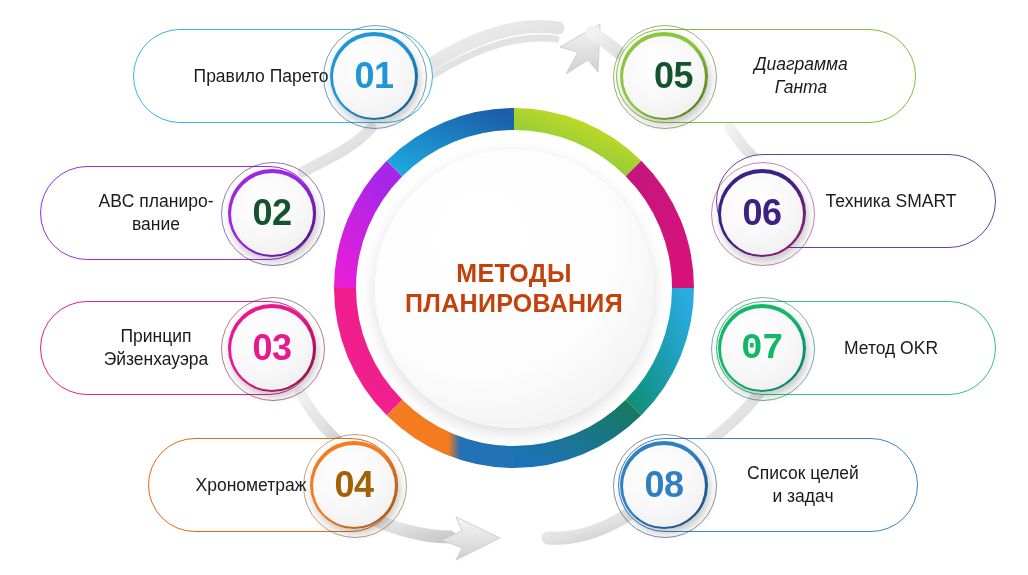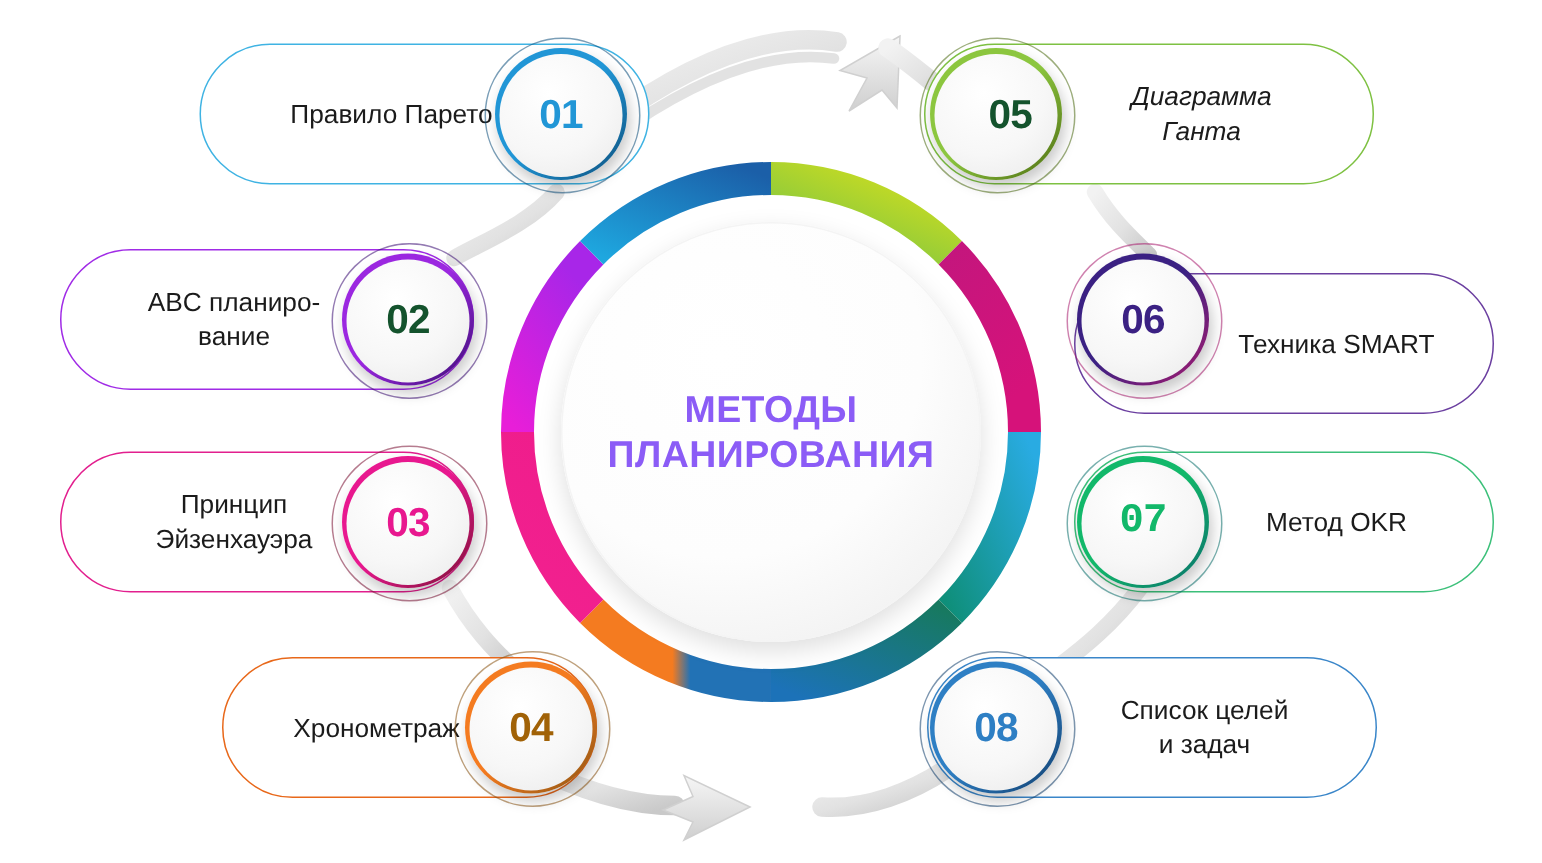--- a/index.html
+++ b/index.html
@@ -21,21 +21,21 @@
   .donut-hole{
     position:absolute;left:40px;top:40px;width:280px;height:280px;border-radius:50%;
     background:radial-gradient(circle at 38% 32%, #ffffff 0%, #fdfdfd 52%, #f1f1f1 84%, #e6e6e6 100%);
     box-shadow:0 6px 16px rgba(0,0,0,0.13), inset 0 0 0 1px #f4f4f4;
   }
   .center-title{
     position:absolute;left:40px;top:40px;width:280px;height:280px;
     display:flex;flex-direction:column;justify-content:center;
     text-align:center;
     font-weight:bold;font-size:25px;line-height:1.22;letter-spacing:0.3px;
-    color:#8b5cf6;
+    color:#c2410c;
   }
 
   
   .pill{
     position:absolute;height:94px;border-radius:47px;
     background:#ffffff;
     border:1.6px solid #cfcfcf;
     box-sizing:border-box;
     display:flex;align-items:center;
   }
@@ -58,21 +58,21 @@
   .badge .ring::after{
     content:"";position:absolute;left:3px;top:4px;right:3px;bottom:2px;border-radius:50%;
     background:radial-gradient(circle at 40% 32%, #ffffff 0%, #f7f7f7 55%, #e9e9e9 100%);
   }
   .badge .outline{
     position:absolute;left:-7px;top:-7px;width:102px;height:102px;border-radius:50%;
     border:1.4px solid rgba(0,0,0,0.22);
   }
   .badge .num{
     position:relative;z-index:3;
-    font-weight:bold;font-size:27px;letter-spacing:-0.5px;
+    font-weight:bold;font-size:36px;letter-spacing:-0.5px;
   }
 </style>
 </head>
 <body>
 
 <div id="stage">
 
   <svg id="ribbons" viewBox="0 0 1028 575" width="1028" height="575">
     <defs>
       <linearGradient id="gribbon" x1="0" y1="0" x2="1" y2="1">
@@ -202,21 +202,21 @@
       </div>
       <div class="pill right" style="left: 616px; top: 29px; width: 300px; border-color: rgb(126, 193, 66); font-style: italic;">
         <div class="pill-label">Диаграмма
 Ганта</div>
       </div>
       <div class="badge" style="left: 620px; top: 32px;">
         <div class="outline" style="border-color: rgb(77, 107, 18); opacity: 0.55;"></div>
         <div class="ring" style="background: linear-gradient(135deg, rgb(140, 198, 63) 0%, rgb(140, 198, 63) 48%, rgb(77, 107, 18) 100%); box-shadow: rgba(0, 0, 0, 0.22) 2px 5px 9px;"></div>
         <span class="num" style="color: #14532d; margin-left: 19px;">05</span>
       </div>
-      <div class="pill right" style="left: 716px; top: 182px; width: 280px; border-color: rgb(107, 63, 160); justify-content: center;">
+      <div class="pill right" style="left: 716px; top: 154px; width: 280px; border-color: rgb(107, 63, 160); justify-content: center;">
         <div class="pill-label">Техника SMART</div>
       </div>
       <div class="badge" style="left: 718px; top: 169px;">
         <div class="outline" style="border-color: rgb(168, 27, 110); opacity: 0.55;"></div>
         <div class="ring" style="background: linear-gradient(135deg, rgb(59, 33, 131) 0%, rgb(59, 33, 131) 48%, rgb(168, 27, 110) 100%); box-shadow: rgba(0, 0, 0, 0.22) 2px 5px 9px;"></div>
         <span class="num" style="color: rgb(59, 33, 131);">06</span>
       </div>
       <div class="pill right" style="left: 716px; top: 301px; width: 280px; border-color: rgb(60, 192, 122);">
         <div class="pill-label">Метод OKR</div>
       </div>

